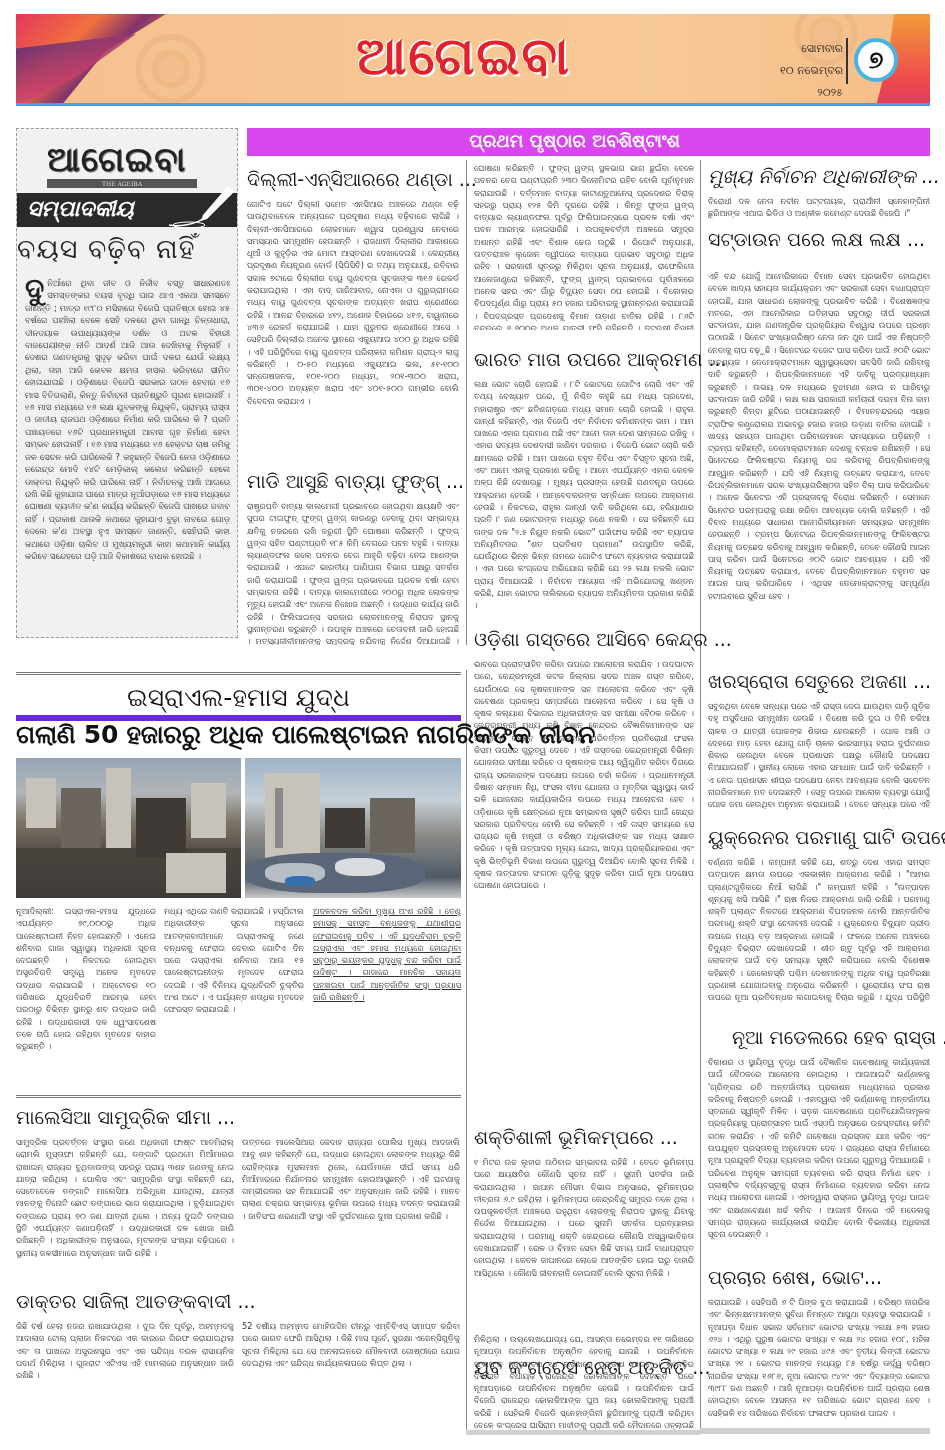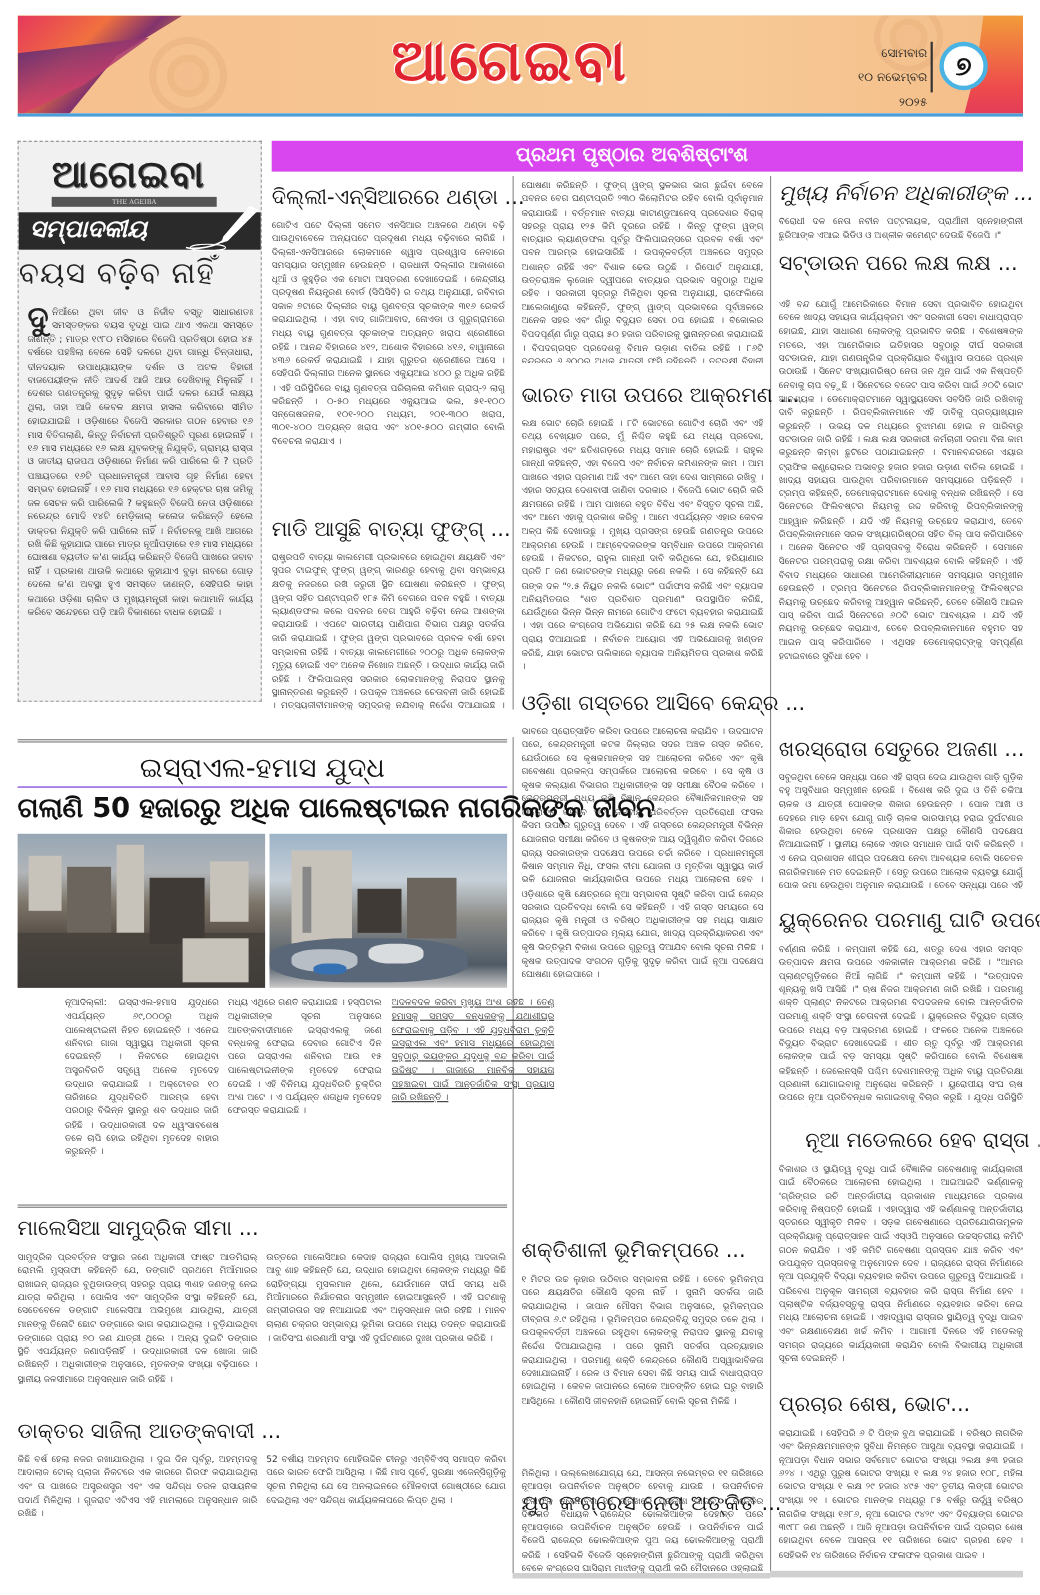--- a/index.html
+++ b/index.html
@@ -49,33 +49,33 @@
 
   .col-rule { position: absolute; width: 1px; background: #888; }
 
   .story-title { position: absolute; font-size: 19px; color: #111; white-space: nowrap; }
   .story-body { position: absolute; font-size: 8.2px; line-height: 12.3px; color: #333; text-align: justify; overflow: hidden; }
 
   .hr-dashed { position: absolute; height: 0; border-top: 3px double #777; }
 
   
   .is-kicker { position: absolute; left: 16px; top: 683px; width: 445px; text-align: center; font-size: 25px; color: #111;
-    border-bottom: 1px solid #6d28d9; padding-bottom: 2px; }
+    border-bottom: 6px solid #6d28d9; padding-bottom: 2px; }
   .is-headline { position: absolute; left: 16px; top: 720px; width: 445px; font-size: 25px; font-weight: bold; color: #111; white-space: nowrap; letter-spacing: -0.3px; }
   .photo { position: absolute; overflow: hidden; }
   .photo1 { left: 16px; top: 758px; width: 225px; height: 140px;
     background: linear-gradient(180deg, #97a6b5 0%, #b1b5b8 25%, #7d7569 45%, #5a524a 65%, #4a4744 85%, #3f3d3b 100%); }
   .photo2 { left: 245px; top: 758px; width: 216px; height: 140px;
     background: linear-gradient(180deg, #9db3c7 0%, #c6d0d8 30%, #8b8a86 55%, #6d7478 70%, #4f5a66 85%, #c9c9c9 100%); }
   .bldg { position: absolute; background: #6b655e; }
   .bldg.light { background: #c7c2ba; }
   .bldg.dark { background: #3f3a36; }
   .rubble { position: absolute; border-radius: 40%; }
 
-  .is-cols { position: absolute; font-size: 8.2px; line-height: 12.3px; color: #333; text-align: justify; overflow: hidden; margin-left: 43px; }
+  .is-cols { position: absolute; font-size: 8.2px; line-height: 12.3px; color: #333; text-align: justify; overflow: hidden; }
 </style>
 </head>
 <body>
 
 <div class="masthead">
   <div class="mh-wave-left"></div>
   <div class="mh-wave-left2"></div>
   <div class="mandala" style="left:110px;top:10px;width:90px;height:90px;"></div>
   <div class="mandala" style="left:770px;top:-20px;width:80px;height:80px;"></div>
   <div class="mh-wave-right"></div>

